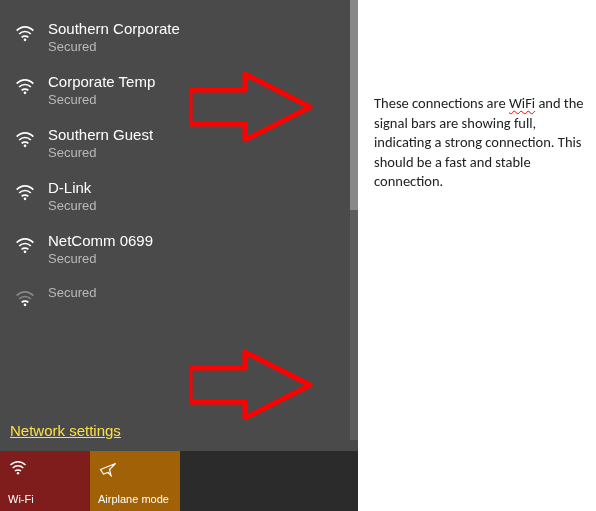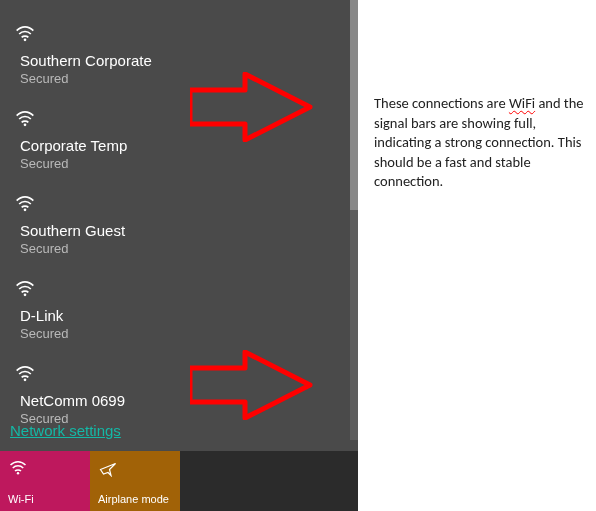--- a/index.html
+++ b/index.html
@@ -26,46 +26,45 @@
     background:#888888;
   }
   .networks {
     padding-top:14px;
   }
   .net {
     display:flex;
     align-items:flex-start;
     padding: 6px 18px 12px 14px;
     box-sizing:border-box;
-    flex-direction:column;
   }
   .net .icon {
     width:28px; flex:0 0 28px;
     padding-top:4px;
   }
   .net-text { padding-left:6px; line-height:1.25; }
   .net-name { font-size:15px; color:#ffffff; font-weight:400; }
   .net-status { font-size:13px; color:#b9b9b9; margin-top:0px;}
   .settings-link {
     position:absolute; left:10px; bottom:72px;
-    font-size:15px; color:#14b8a6; text-decoration:underline;
+    font-size:15px; color:#fde047; text-decoration:underline;
     cursor:pointer;
   }
   .toggle-bar {
     position:absolute; left:0; bottom:0; width:100%; height:60px;
     background:#2b2b2b; display:flex;
   }
   .toggle {
     width:90px; height:60px; color:#ffffff;
     font-size:11px; box-sizing:border-box;
     padding:6px 8px; position:relative;
     background:#a16207;
     cursor:pointer;
   }
-  .toggle.active { background:#be185d;padding-left:21px; }
+  .toggle.active { background:#7f1d1d;padding-left:21px; }
   .toggle .t-label { position:absolute; bottom:6px; left:8px; }
   .toggle .t-icon { position:absolute; top:8px; left:8px; }
 
   .rhs {
     width: 238px;
     position: relative;
     box-sizing:border-box;
   }
   .ann {
     position:absolute;

